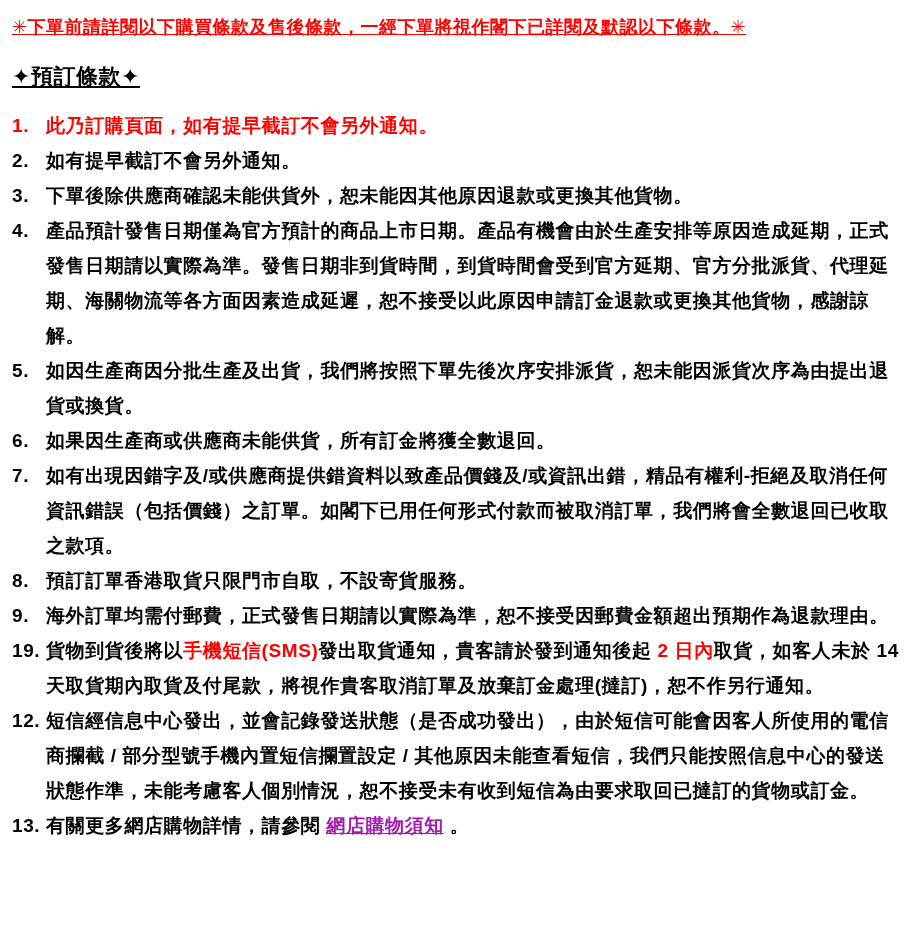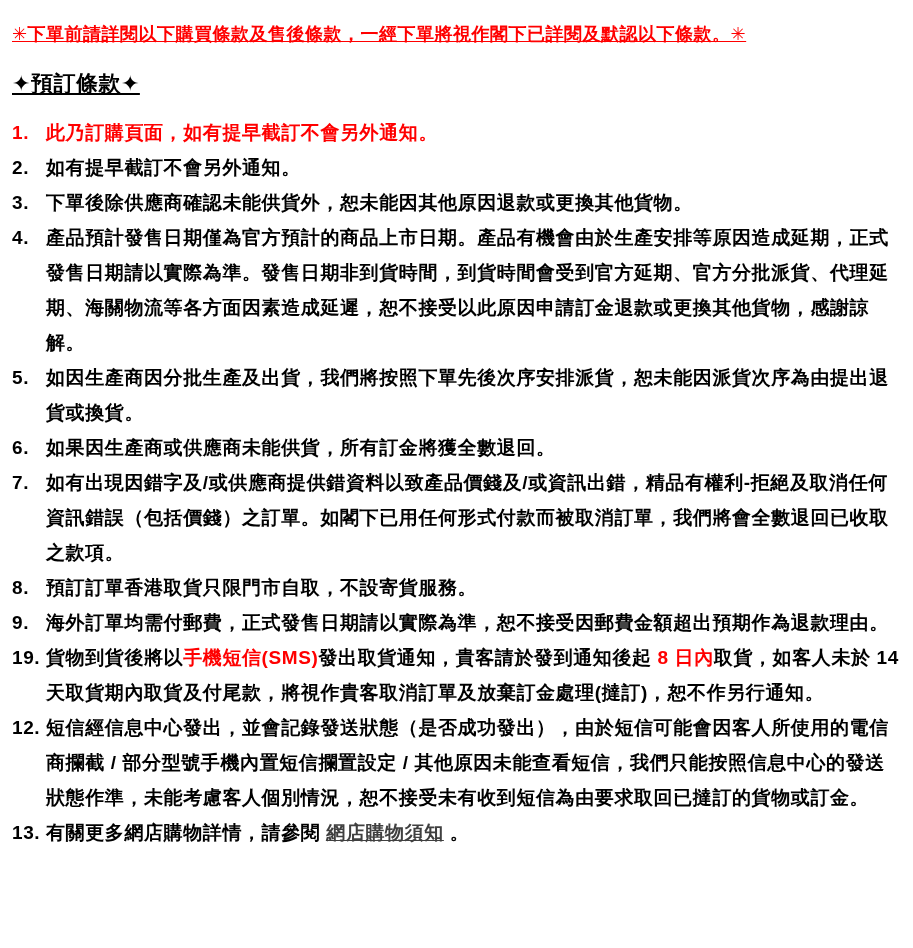--- a/index.html
+++ b/index.html
@@ -9,21 +9,21 @@
   }
   body {
     width: 913px;
     min-height: 948px;
     font-family: "Liberation Sans", "DejaVu Sans", sans-serif;
     font-weight: 700;
     color: #000000;
     box-sizing: border-box;
   }
   .page {
-    padding: 17px 10px 10px 12px;
+    padding: 10px 10px 10px 12px;
     box-sizing: border-box;
   }
   .title {
     color: #ff0000;
     font-size: 18px;
     line-height: 26px;
     text-decoration: underline;
     margin: 4px 0 24px 0;
     font-weight: 700;
     letter-spacing: 0.5px;
@@ -52,21 +52,21 @@
     flex: 0 0 34px;
     width: 34px;
   }
   .term-text {
     flex: 1 1 auto;
     word-break: normal;
   }
   .red { color: #ff0000; }
   .underline { }
   a.link {
-    color: #404040;
+    color: #a21caf;
     cursor: pointer;
     font-weight: 700;
   }
 </style>
 </head>
 <body>
 
 <div class="page">
   <div class="title">✳下單前請詳閱以下購買條款及售後條款，一經下單將視作閣下已詳閱及默認以下條款。✳</div>
   <div class="section-header">✦預訂條款✦</div>
@@ -102,21 +102,21 @@
       <div class="term-item">
         <span class="term-num">8.</span>
         <span class="term-text"><span>預訂訂單香港取貨只限門市自取，不設寄貨服務。</span></span>
       </div>
       <div class="term-item">
         <span class="term-num">9.</span>
         <span class="term-text"><span>海外訂單均需付郵費，正式發售日期請以實際為準，恕不接受因郵費金額超出預期作為退款理由。</span></span>
       </div>
       <div class="term-item">
         <span class="term-num">19.</span>
-        <span class="term-text"><span>貨物到貨後將以</span><span class="red underline">手機短信(SMS)</span><span>發出取貨通知，貴客請於發到通知後起 </span><span class="red underline">8 日內</span><span>取貨，如客人未於 14 天取貨期內取貨及付尾款，將視作貴客取消訂單及放棄訂金處理(撻訂)，恕不作另行通知。</span></span>
+        <span class="term-text"><span>貨物到貨後將以</span><span class="red underline">手機短信(SMS)</span><span>發出取貨通知，貴客請於發到通知後起 </span><span class="red underline">2 日內</span><span>取貨，如客人未於 14 天取貨期內取貨及付尾款，將視作貴客取消訂單及放棄訂金處理(撻訂)，恕不作另行通知。</span></span>
       </div>
       <div class="term-item">
         <span class="term-num">12.</span>
         <span class="term-text"><span>短信經信息中心發出，並會記錄發送狀態（是否成功發出），由於短信可能會因客人所使用的電信商攔截 / 部分型號手機內置短信攔置設定 / 其他原因未能查看短信，我們只能按照信息中心的發送狀態作準，未能考慮客人個別情況，恕不接受未有收到短信為由要求取回已撻訂的貨物或訂金。</span></span>
       </div>
       <div class="term-item">
         <span class="term-num">13.</span>
         <span class="term-text"><span>有關更多網店購物詳情，請參閱 </span><a class="link" href="#">網店購物須知</a><span> 。</span></span>
       </div>
     </div>

